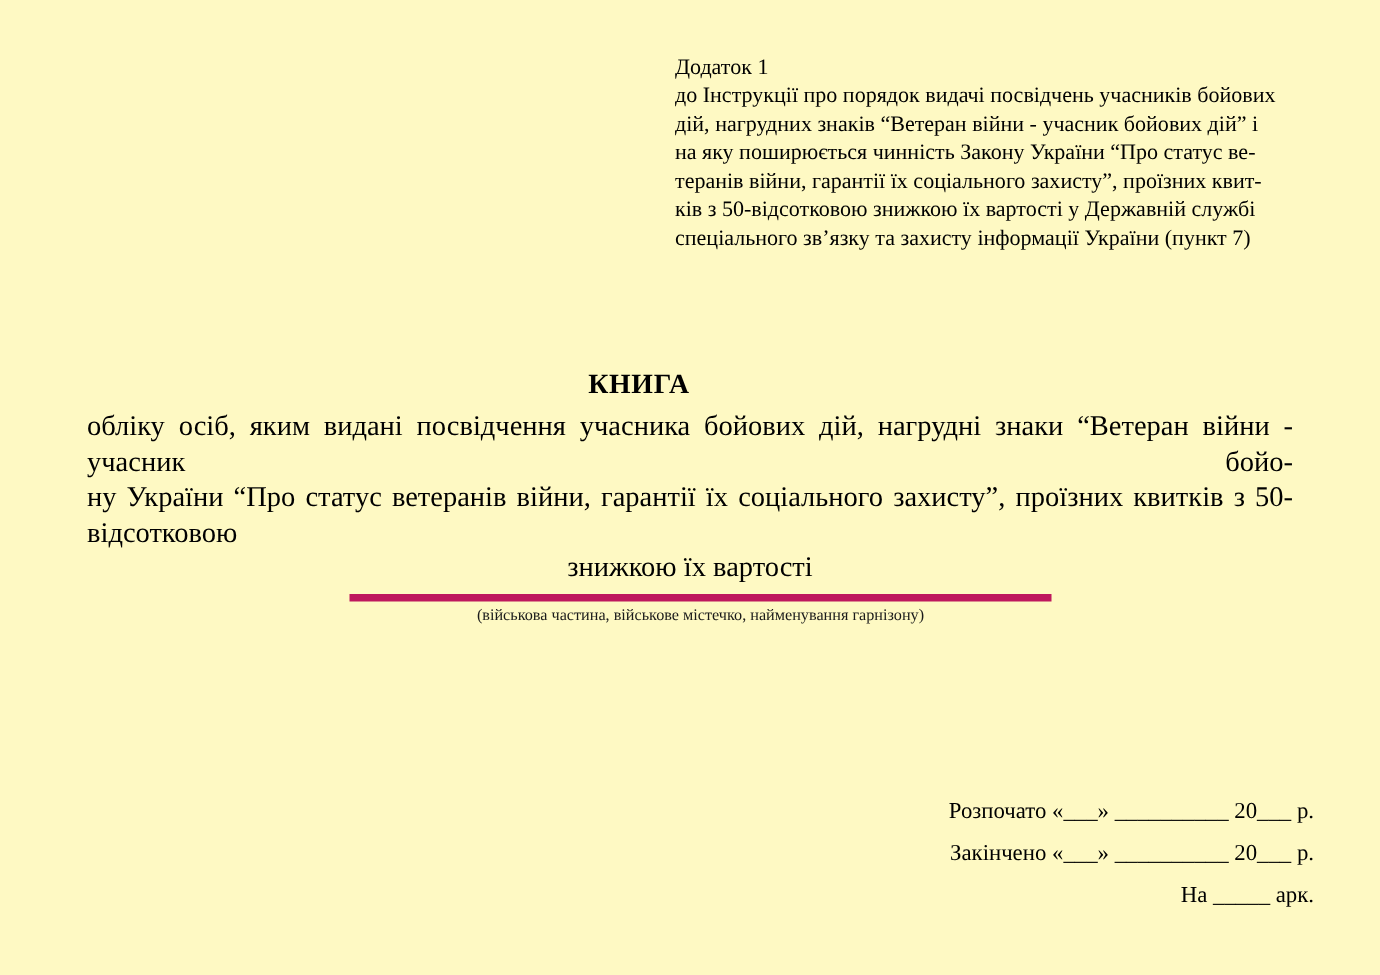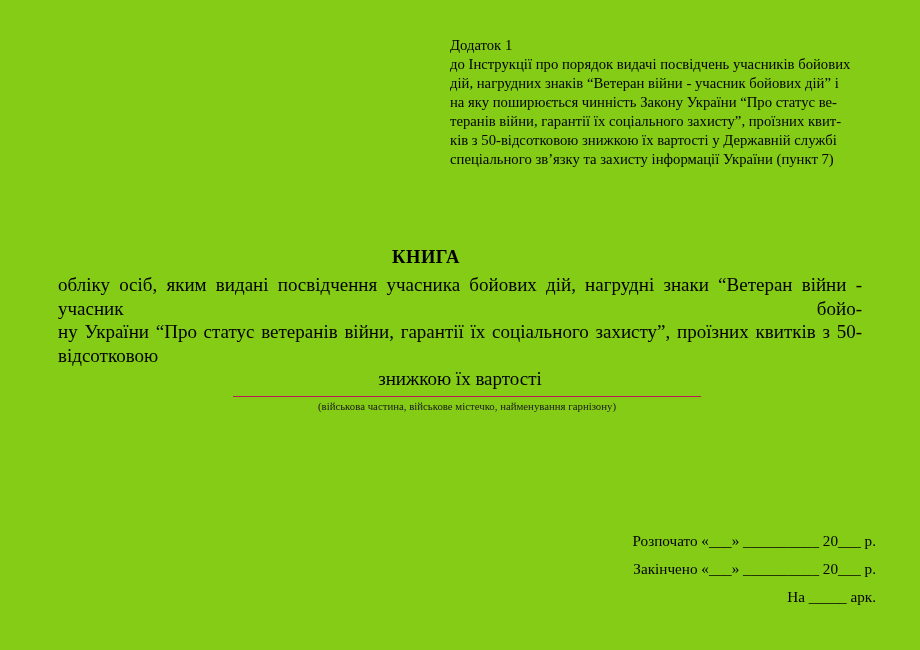--- a/index.html
+++ b/index.html
@@ -11,21 +11,21 @@
     width: 920px;
     height: 650px;
     position: relative;
     font-family: "Liberation Serif", serif;
     color: #000000;
     overflow: hidden;
   }
   .page {
     position: absolute;
     inset: 0;
-    background: #84cc16;
+    background: #fef9c3;
   }
   .appendix-note {
     position: absolute;
     left: 450px;
     top: 36px;
     width: 430px;
     font-size: 14.7px;
     line-height: 19px;
     text-align: left;
   }
@@ -57,21 +57,21 @@
   }
   .desc-line:last-child {
     text-align: center;
     text-align-last: center;
   }
   .unit-name-block {
     position: absolute;
     left: 233px;
     top: 396px;
     width: 468px;
-    border-top: 1px solid #be185d;
+    border-top: 5px solid #be185d;
   }
   .unit-name-caption {
     text-align: center;
     font-size: 10.8px;
     line-height: 13px;
     padding-top: 3px;
     color: #1a1a1a;
   }
   .dates-block {
     position: absolute;

